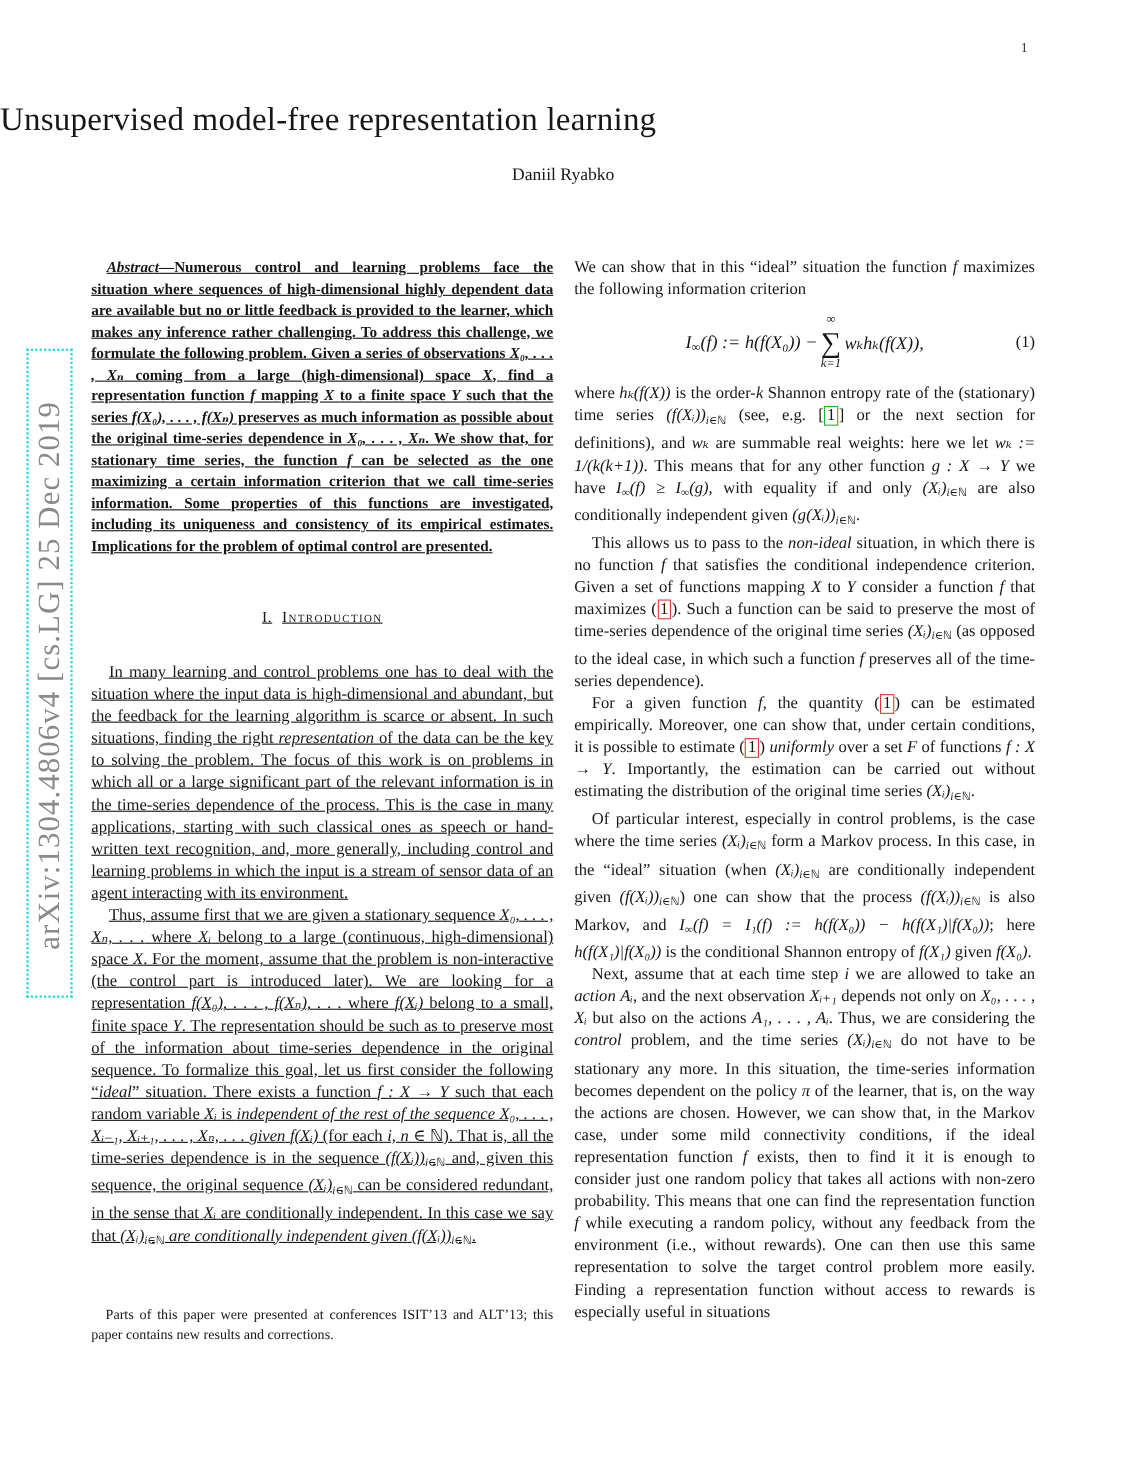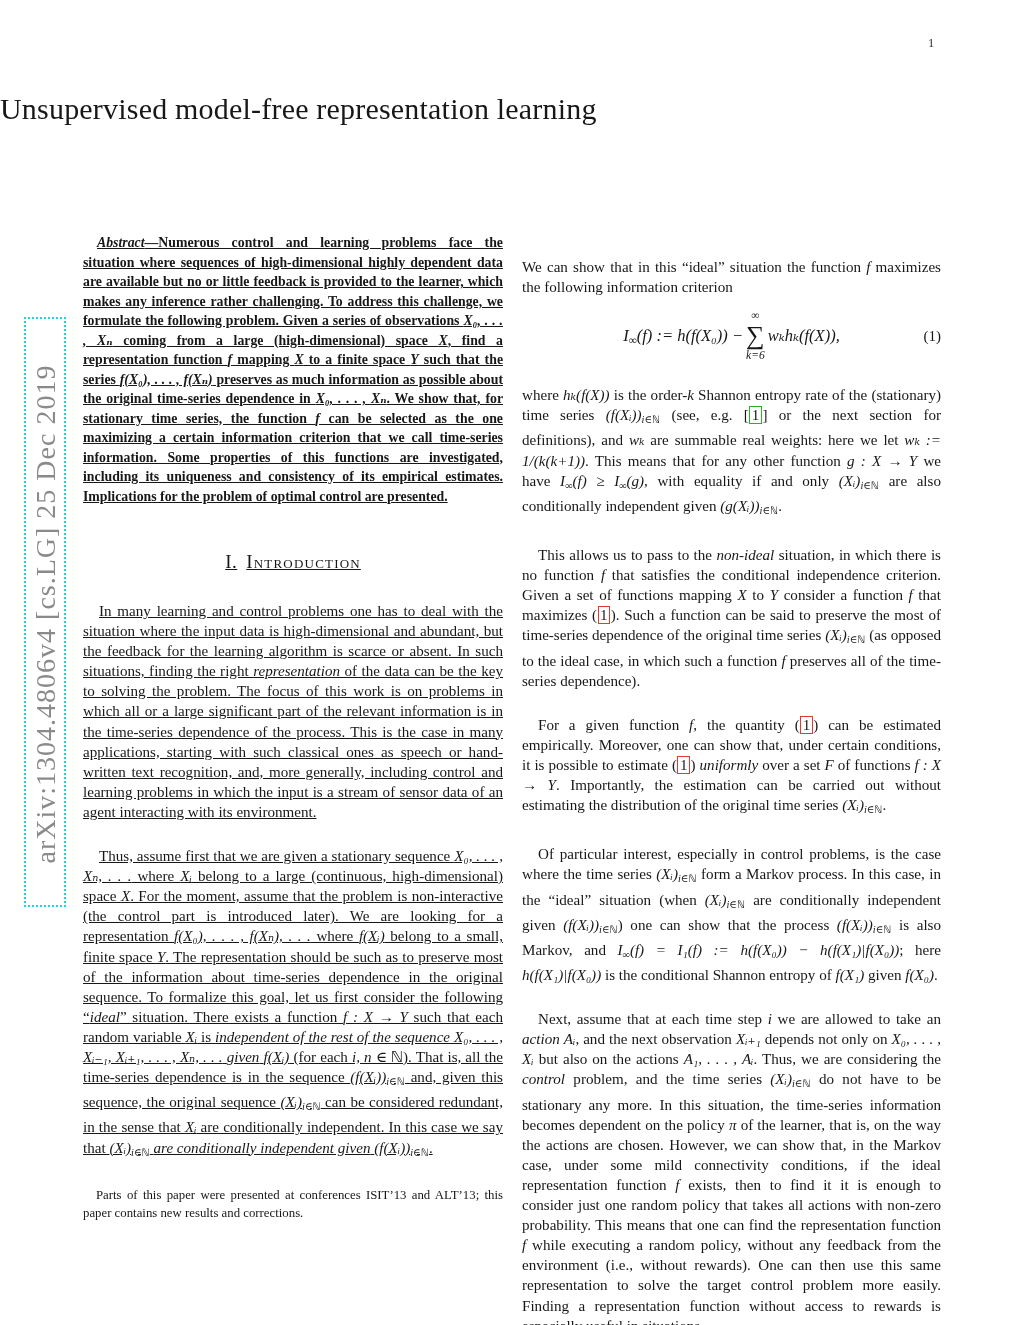--- a/index.html
+++ b/index.html
@@ -49,28 +49,27 @@
   .col{position:absolute;top:233px;}
   .col-left{left:83px;width:420px;text-decoration:underline;}
   .col-right{left:522px;width:419px;}
   p{margin:0;}
   .abstract{
     font-size:13.8px;line-height:19.5px;font-weight:bold;
     text-align:justify;text-indent:14px;
   }
   .heading{
     margin:46px 0 30px 0;text-align:center;
-    font-size:19px;font-weight:400;line-height:19px;
+    font-size:14px;font-weight:400;line-height:19px;
   }
   .hnum{margin-right:9px;letter-spacing:0.5px;}
   .htitle{font-variant:small-caps;letter-spacing:1.2px;}
   .body{
     font-size:15.1px;line-height:20.1px;
     text-align:justify;
-    margin-top:24px;
   }
   .indent{text-indent:16px;}
   .footnote{
     position:absolute;left:83px;top:1187px;width:420px;
     font-size:12.8px;line-height:17.5px;
     text-align:justify;text-indent:13px;
   }
   
   .equation{
     position:relative;
@@ -109,20 +108,21 @@
 <body>
 
 <div class="page">
 
   <div class="page-number">1</div>
 
   <div class="wm-border"></div>
   <div class="wm-text">arXiv:1304.4806v4  [cs.LG]  25 Dec 2019</div>
 
   <h1 class="title">Unsupervised model-free representation learning</h1>
+  <div class="author">Daniil Ryabko</div>
 
   <div class="col col-left">
     <p class="abstract"><span class="sg-i">Abstract</span>—Numerous control and learning problems face the situation where sequences of high-dimensional highly dependent data are available but no or little feedback is provided to the learner, which makes any inference rather challenging. To address this challenge, we formulate the following problem. Given a series of observations <span class="sg-m">X₀, . . . , Xₙ</span> coming from a large (high-dimensional) space <span class="sg-m">X</span>, find a representation function <span class="sg-m">f</span> mapping <span class="sg-m">X</span> to a finite space <span class="sg-m">Y</span> such that the series <span class="sg-m">f(X₀), . . . , f(Xₙ)</span> preserves as much information as possible about the original time-series dependence in <span class="sg-m">X₀, . . . , Xₙ</span>. We show that, for stationary time series, the function <span class="sg-m">f</span> can be selected as the one maximizing a certain information criterion that we call time-series information. Some properties of this functions are investigated, including its uniqueness and consistency of its empirical estimates. Implications for the problem of optimal control are presented.</p>
     <h2 class="heading">
       <span class="hnum">I.</span><span class="htitle">Introduction</span>
     </h2>
     <p class="body indent">In many learning and control problems one has to deal with the situation where the input data is high-dimensional and abundant, but the feedback for the learning algorithm is scarce or absent. In such situations, finding the right <span class="sg-i">representation</span> of the data can be the key to solving the problem. The focus of this work is on problems in which all or a large significant part of the relevant information is in the time-series dependence of the process. This is the case in many applications, starting with such classical ones as speech or hand-written text recognition, and, more generally, including control and learning problems in which the input is a stream of sensor data of an agent interacting with its environment.</p>
     <p class="body indent">Thus, assume first that we are given a stationary sequence <span class="sg-m">X₀, . . . , Xₙ, . . .</span> where <span class="sg-m">Xᵢ</span> belong to a large (continuous, high-dimensional) space <span class="sg-m">X</span>. For the moment, assume that the problem is non-interactive (the control part is introduced later). We are looking for a representation <span class="sg-m">f(X₀), . . . , f(Xₙ), . . .</span> where <span class="sg-m">f(Xᵢ)</span> belong to a small, finite space <span class="sg-m">Y</span>. The representation should be such as to preserve most of the information about time-series dependence in the original sequence. To formalize this goal, let us first consider the following “<span class="sg-i">ideal</span>” situation. There exists a function <span class="sg-m">f : X → Y</span> such that each random variable <span class="sg-m">Xᵢ</span> is <span class="sg-i">independent of the rest of the sequence</span> <span class="sg-m">X₀, . . . , Xᵢ₋₁, Xᵢ₊₁, . . . , Xₙ, . . .</span> <span class="sg-i">given</span> <span class="sg-m">f(Xᵢ)</span> (for each <span class="sg-m">i, n ∈ ℕ</span>). That is, all the time-series dependence is in the sequence <span class="sg-m">(f(Xᵢ))</span><span class="sg-sub">i∈ℕ</span> and, given this sequence, the original sequence <span class="sg-m">(Xᵢ)</span><span class="sg-sub">i∈ℕ</span> can be considered redundant, in the sense that <span class="sg-m">Xᵢ</span> are conditionally independent. In this case we say that <span class="sg-m">(Xᵢ)</span><span class="sg-sub">i∈ℕ</span> <span class="sg-i">are conditionally independent given</span> <span class="sg-m">(f(Xᵢ))</span><span class="sg-sub">i∈ℕ</span>.</p>
   </div>
 
@@ -130,21 +130,21 @@
 
   <div class="col col-right">
     <p class="body">We can show that in this “ideal” situation the function <span class="sg-m">f</span> maximizes the following information criterion</p>
 
     <div class="equation">
       <span class="eq-body">
         <span><span class="sg-m">I</span><span class="sg-sub">∞</span><span class="sg-m">(f) := h(f(X₀)) − </span></span>
         <span class="sumstack">
           <span class="sum-top">∞</span>
           <span class="sum-sym">∑</span>
-          <span class="sum-bot">k=6</span>
+          <span class="sum-bot">k=1</span>
         </span>
         <span><span class="sg-m">wₖhₖ(f(X)),</span></span>
       </span>
       <span class="eq-num">(1)</span>
     </div>
 
     <p class="body">where <span class="sg-m">hₖ(f(X))</span> is the order-<span class="sg-m">k</span> Shannon entropy rate of the (stationary) time series <span class="sg-m">(f(Xᵢ))</span><span class="sg-sub">i∈ℕ</span> (see, e.g. [<span class="sg-boxg">1</span>] or the next section for definitions), and <span class="sg-m">wₖ</span> are summable real weights: here we let <span class="sg-m">wₖ := 1/(k(k+1))</span>. This means that for any other function <span class="sg-m">g : X → Y</span> we have <span class="sg-m">I</span><span class="sg-sub">∞</span><span class="sg-m">(f) ≥ I</span><span class="sg-sub">∞</span><span class="sg-m">(g)</span>, with equality if and only <span class="sg-m">(Xᵢ)</span><span class="sg-sub">i∈ℕ</span> are also conditionally independent given <span class="sg-m">(g(Xᵢ))</span><span class="sg-sub">i∈ℕ</span>.</p>
     <p class="body indent">This allows us to pass to the <span class="sg-i">non-ideal</span> situation, in which there is no function <span class="sg-m">f</span> that satisfies the conditional independence criterion. Given a set of functions mapping <span class="sg-m">X</span> to <span class="sg-m">Y</span> consider a function <span class="sg-m">f</span> that maximizes (<span class="sg-boxr">1</span>). Such a function can be said to preserve the most of time-series dependence of the original time series <span class="sg-m">(Xᵢ)</span><span class="sg-sub">i∈ℕ</span> (as opposed to the ideal case, in which such a function <span class="sg-m">f</span> preserves all of the time-series dependence).</p>
     <p class="body indent">For a given function <span class="sg-m">f</span>, the quantity (<span class="sg-boxr">1</span>) can be estimated empirically. Moreover, one can show that, under certain conditions, it is possible to estimate (<span class="sg-boxr">1</span>) <span class="sg-i">uniformly</span> over a set <span class="sg-m">F</span> of functions <span class="sg-m">f : X → Y</span>. Importantly, the estimation can be carried out without estimating the distribution of the original time series <span class="sg-m">(Xᵢ)</span><span class="sg-sub">i∈ℕ</span>.</p>
     <p class="body indent">Of particular interest, especially in control problems, is the case where the time series <span class="sg-m">(Xᵢ)</span><span class="sg-sub">i∈ℕ</span> form a Markov process. In this case, in the “ideal” situation (when <span class="sg-m">(Xᵢ)</span><span class="sg-sub">i∈ℕ</span> are conditionally independent given <span class="sg-m">(f(Xᵢ))</span><span class="sg-sub">i∈ℕ</span>) one can show that the process <span class="sg-m">(f(Xᵢ))</span><span class="sg-sub">i∈ℕ</span> is also Markov, and <span class="sg-m">I</span><span class="sg-sub">∞</span><span class="sg-m">(f) = I₁(f) := h(f(X₀)) − h(f(X₁)|f(X₀))</span>; here <span class="sg-m">h(f(X₁)|f(X₀))</span> is the conditional Shannon entropy of <span class="sg-m">f(X₁)</span> given <span class="sg-m">f(X₀)</span>.</p>

